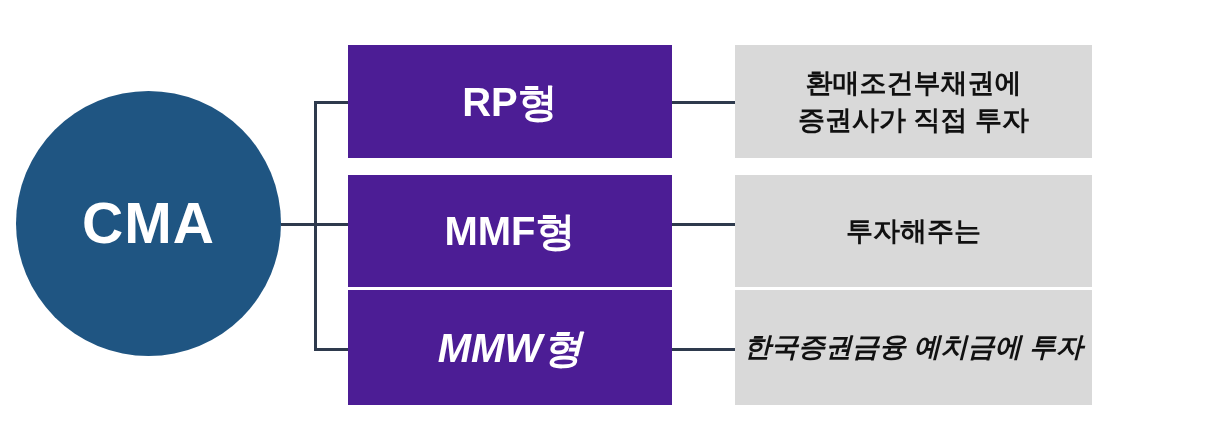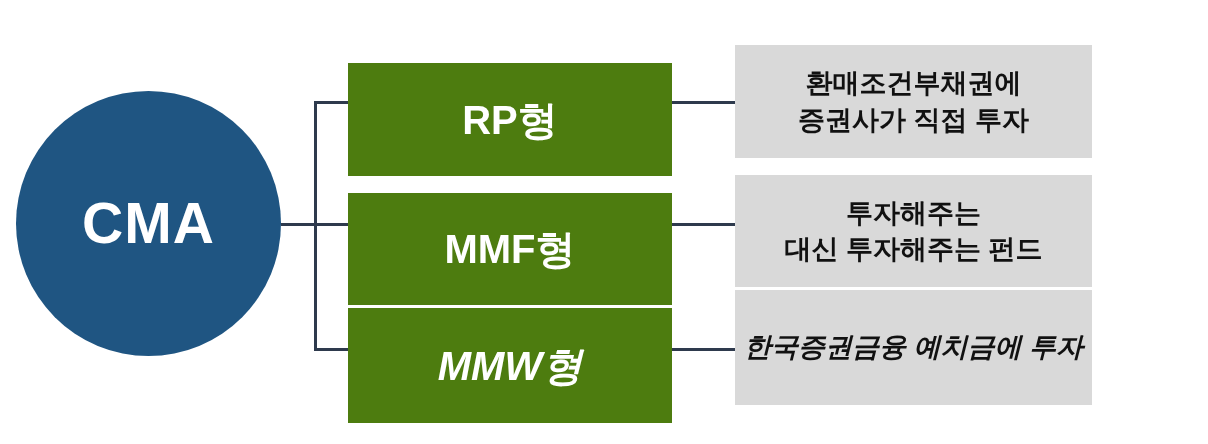--- a/index.html
+++ b/index.html
@@ -30,22 +30,22 @@
 
   
   .line{position:absolute;background:#2e3a4d;}
   .line-h{height:3px;}
   .line-v{width:3px;}
 
   
   .type-box{
     position:absolute;
     left:348px;width:324px;
-    background:#4d7c0f;
-    display:flex;align-items:center;justify-content:center;margin-top:18px;
+    background:#4c1d95;
+    display:flex;align-items:center;justify-content:center;
   }
   .type-label{
     color:#ffffff;
     font-size:40px;
     font-weight:bold;
     line-height:1.1;
     white-space:nowrap;
   }
 
   
@@ -98,21 +98,20 @@
       <div>증권사가 직접 투자</div>
     </div>
   </div>
 
   <div class="type-box row-2">
     <span class="type-label">MMF형</span>
   </div>
   <div class="desc-box row-2">
     <div class="desc-text">
       <div>투자해주는</div>
-      <div>대신 투자해주는 펀드</div>
     </div>
   </div>
 
   <div class="type-box row-3">
     <span class="type-label">MMW형</span>
   </div>
   <div class="desc-box row-3">
     <div class="desc-text">
       <div>한국증권금융 예치금에 투자</div>
     </div>

